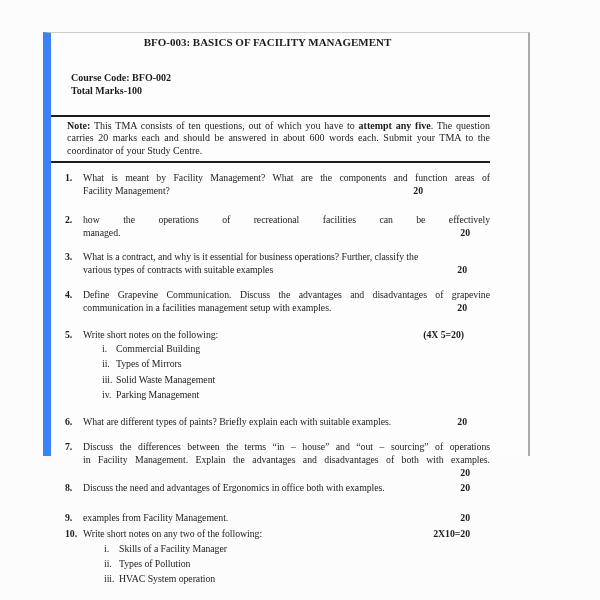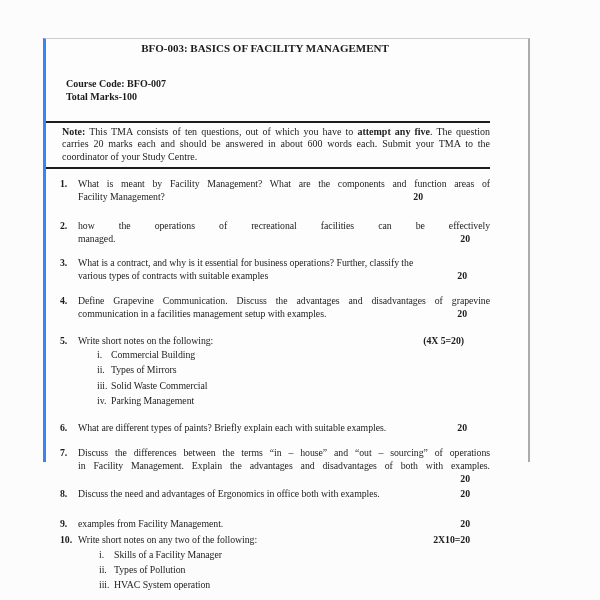--- a/index.html
+++ b/index.html
@@ -2,23 +2,23 @@
 <html><head>
 <meta charset="utf-8">
 <style>
   html,body{margin:0;padding:0;}
   body{
     width:600px;height:600px;overflow:hidden;position:relative;
     background:#fcfcfc;color:#1c1c1c;
     font-family:"Liberation Serif","DejaVu Serif",serif;
   }
   .page{
-    position:absolute;left:43px;top:38px;width:487px;height:424px;
+    position:absolute;left:43px;top:32px;width:487px;height:424px;
     box-sizing:border-box;background:#fdfdfd;
-    border-left:3px solid #3b82f6;
+    border-left:8px solid #3b82f6;
     border-top:1px solid #cdcdcd;
     border-right:2px solid #ababab;
   }
   .content{padding:0 38px 0 14px;}
   .title-block{margin-top:2px;font-weight:bold;font-size:11px;line-height:14px;}
   .t1{text-align:center;padding-right:20px;}
   .t2{text-align:center;padding-right:45px;}
   .header-row{display:flex;justify-content:space-between;margin-top:23px;
     font-weight:bold;font-size:10px;line-height:12.5px;}
   .hcol-left{padding-left:6px;}
@@ -61,21 +61,21 @@
 
 <div class="page">
   <div class="content">
 
     <div class="title-block">
       <div class="t1">BFO-003: BASICS OF FACILITY MANAGEMENT</div>
     </div>
 
     <div class="header-row">
       <div class="hcol-left">
-        <div>Course Code: BFO-007</div>
+        <div>Course Code: BFO-002</div>
         <div>Total Marks-100</div>
       </div>
     </div>
 
     <div class="note-box"><b>Note:</b><span> This TMA consists of ten questions, out of which you have to </span><b>attempt any five</b><span>. The question carries 20 marks each and should be answered in about 600 words each. Submit your TMA to the coordinator of your Study Centre.</span></div>
 
     <div class="qs">
 
       <div class="q mb16">
         <span class="qnum">1.</span>
@@ -132,21 +132,21 @@
             <div class="sub">
                 <span class="rnum">i.</span>
                 <span>Commercial Building</span>
               </div>
             <div class="sub">
                 <span class="rnum">ii.</span>
                 <span>Types of Mirrors</span>
               </div>
             <div class="sub">
                 <span class="rnum">iii.</span>
-                <span>Solid Waste Commercial</span>
+                <span>Solid Waste Management</span>
               </div>
             <div class="sub">
                 <span class="rnum">iv.</span>
                 <span>Parking Management</span>
               </div>
           </div>
         </div>
       </div>
 
       <div class="q mb12">

